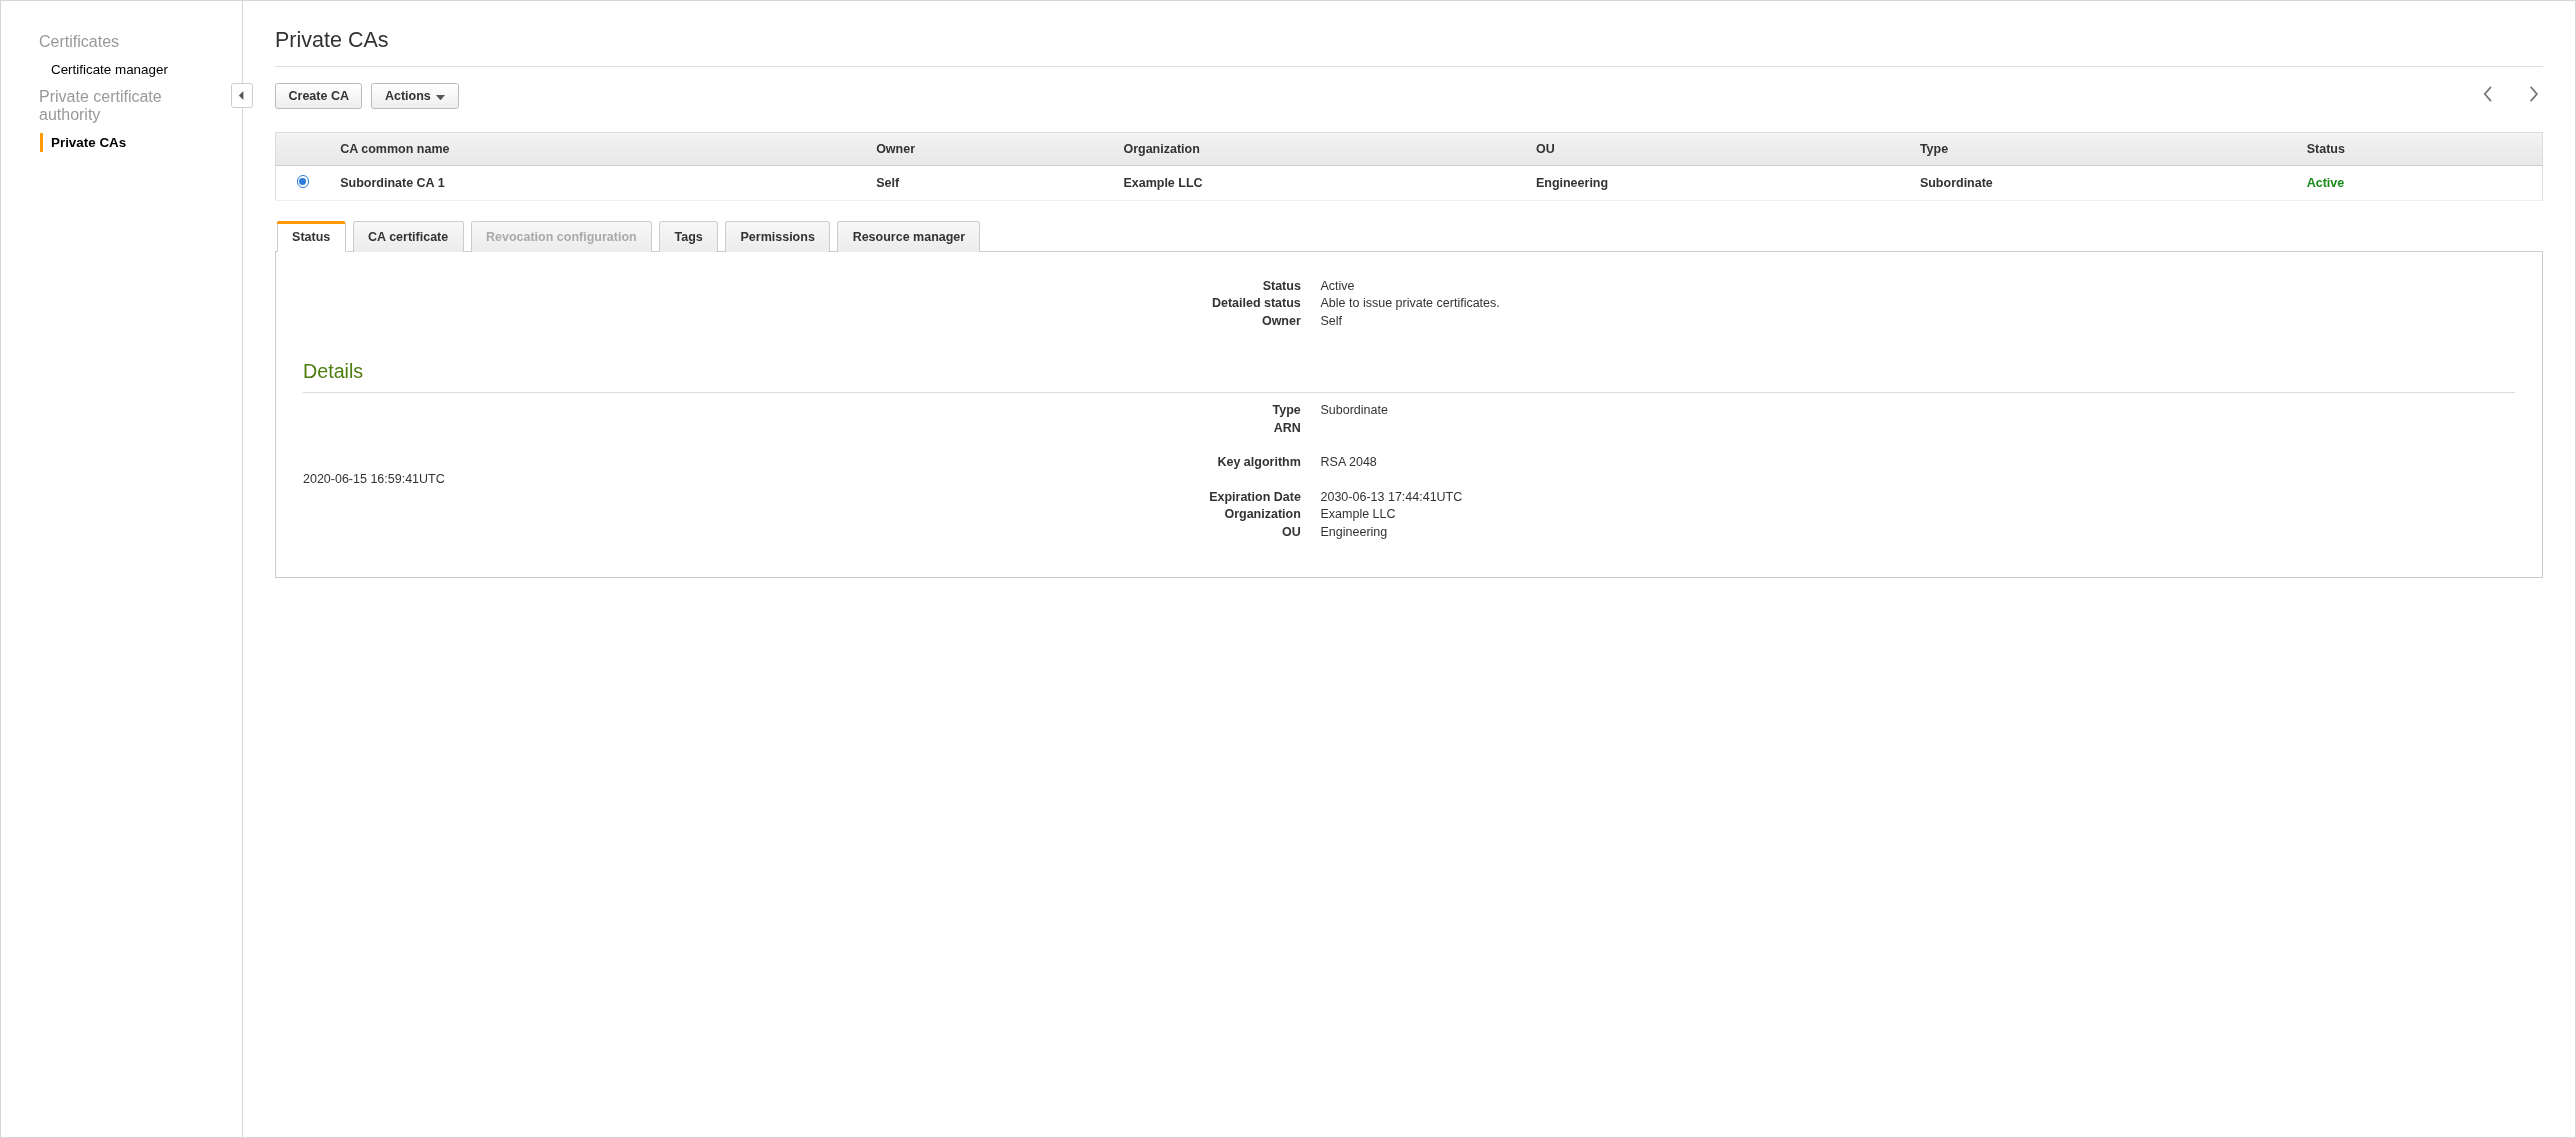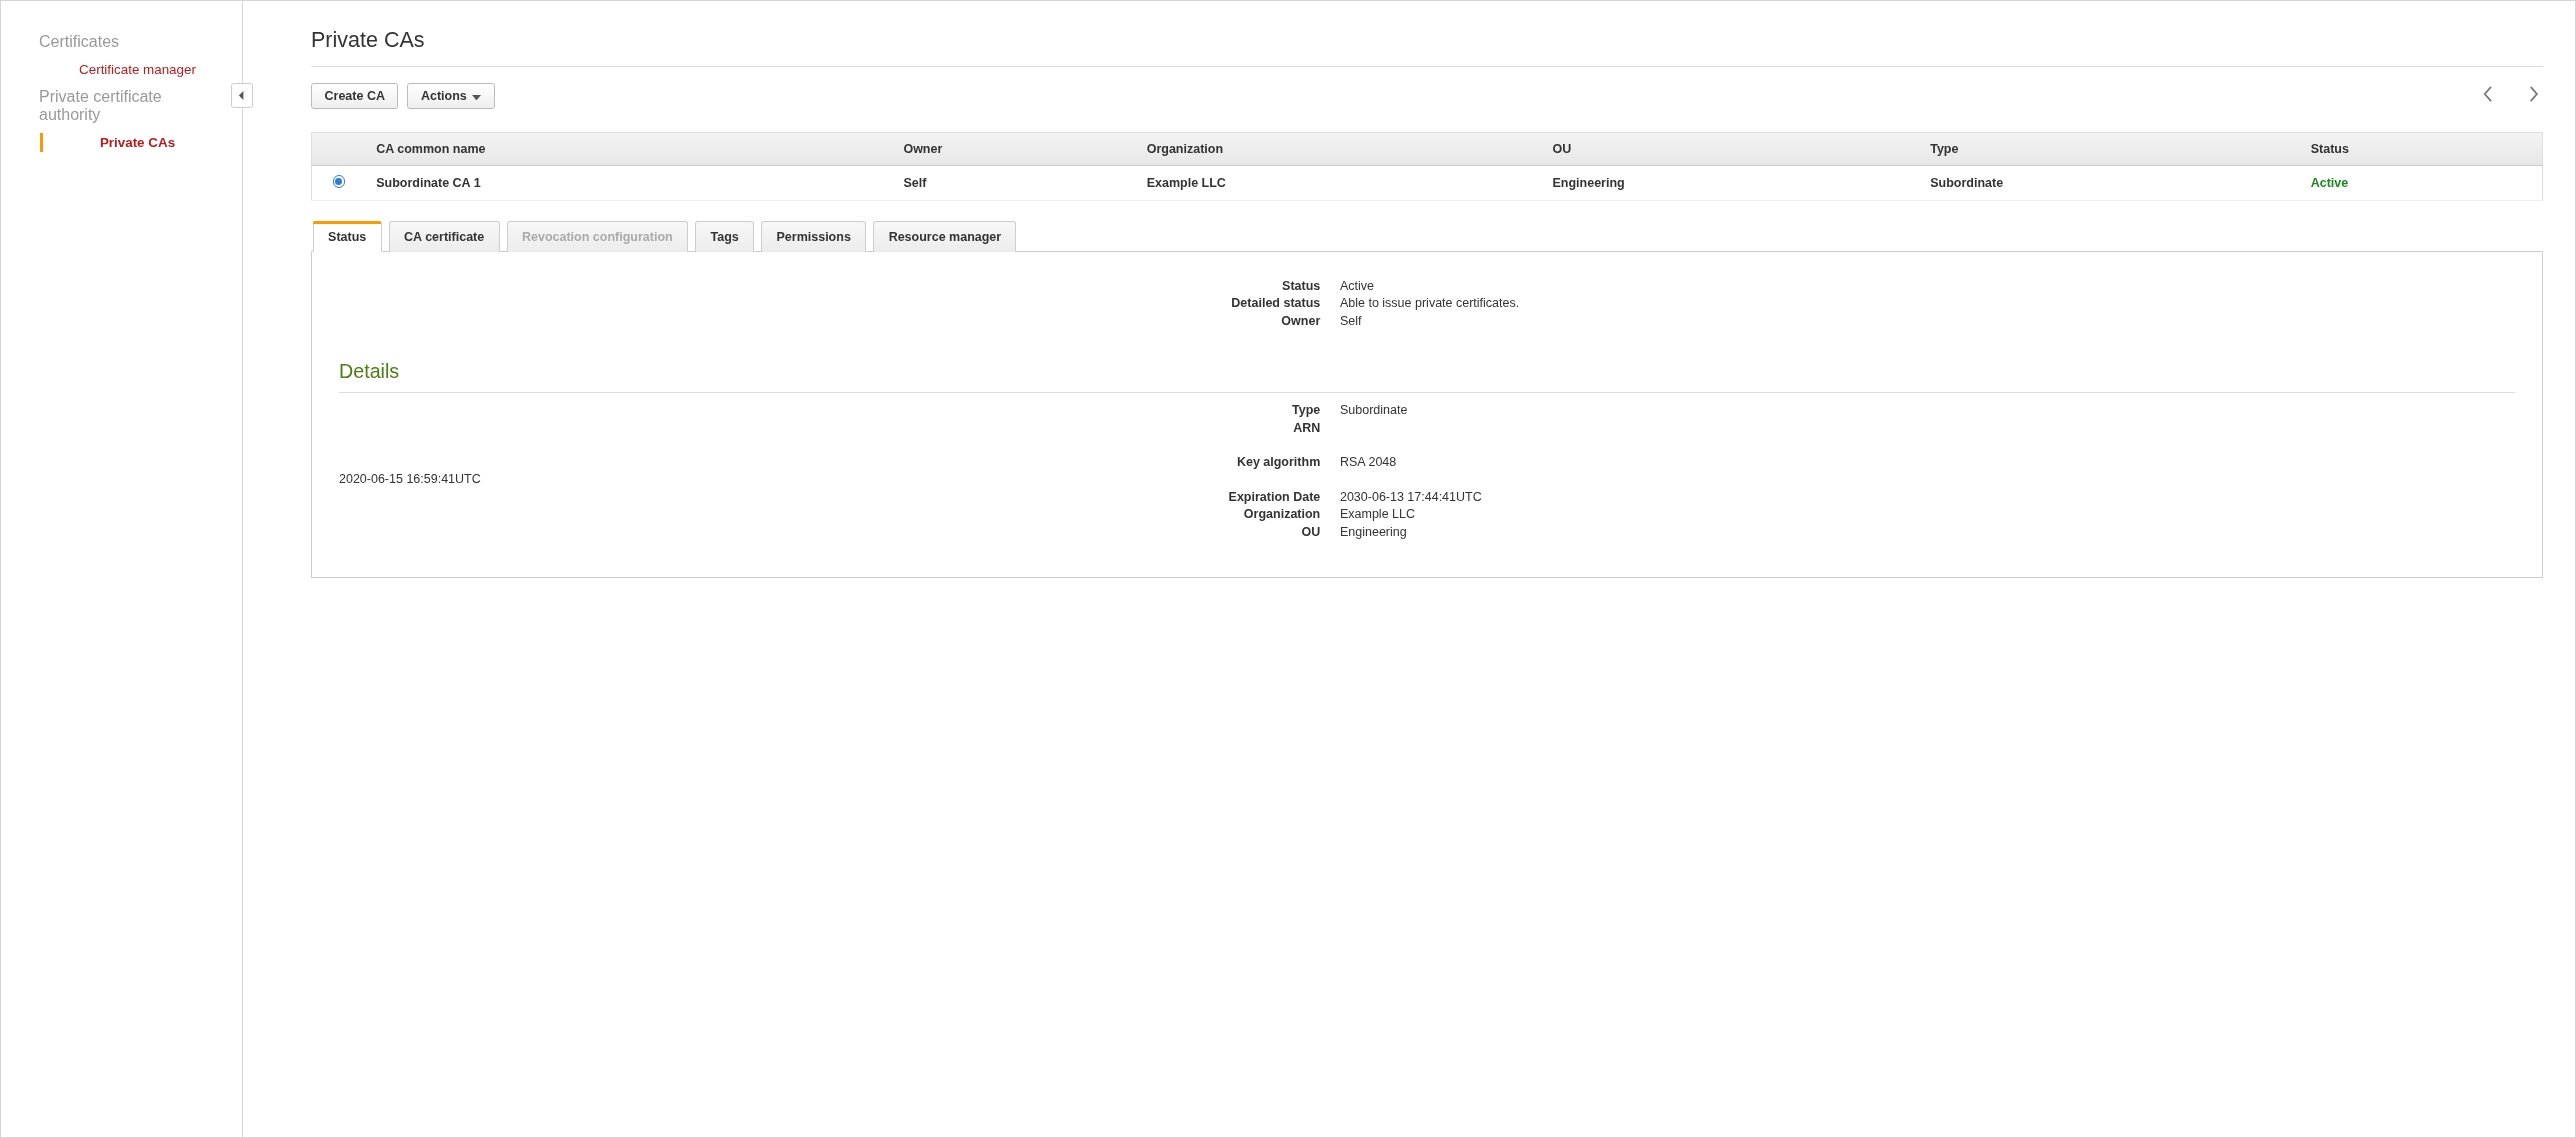--- a/index.html
+++ b/index.html
@@ -7,43 +7,41 @@
     width: 100%; height: 100%;
     font-family: "Helvetica Neue", Helvetica, Arial, sans-serif;
     font-size: 12.5px;
     color: #333;
     background: #fff;
   }
   .app {
     display: flex;
     height: 100%;
     border: 0.9px solid #d5d5d5;
-    gap: 36px;
   }
   
   .sidebar {
     width: 242px;
     flex: 0 0 242px;
     border-right: 0.9px solid #d5d5d5;
     padding: 27px 0 0 0;
     position: relative;
   }
   .sidebar-group-title {
     color: #999;
     font-size: 16px;
     font-weight: 400;
     padding: 5.4px 18px 5.4px 38px;
   }
   .sidebar-item {
     font-size: 13.4px;
-    color: #b91c1c;
+    color: #000000;
     padding: 5.4px 18px 5.4px 50px;
     cursor: pointer;
     display: block;
-    text-align: center;
   }
   .sidebar-item.active {
     font-weight: 700;
     position: relative;
   }
   .sidebar-item.active::before {
     content: "";
     position: absolute;
     left: 39px;
     top: 3.6px;

